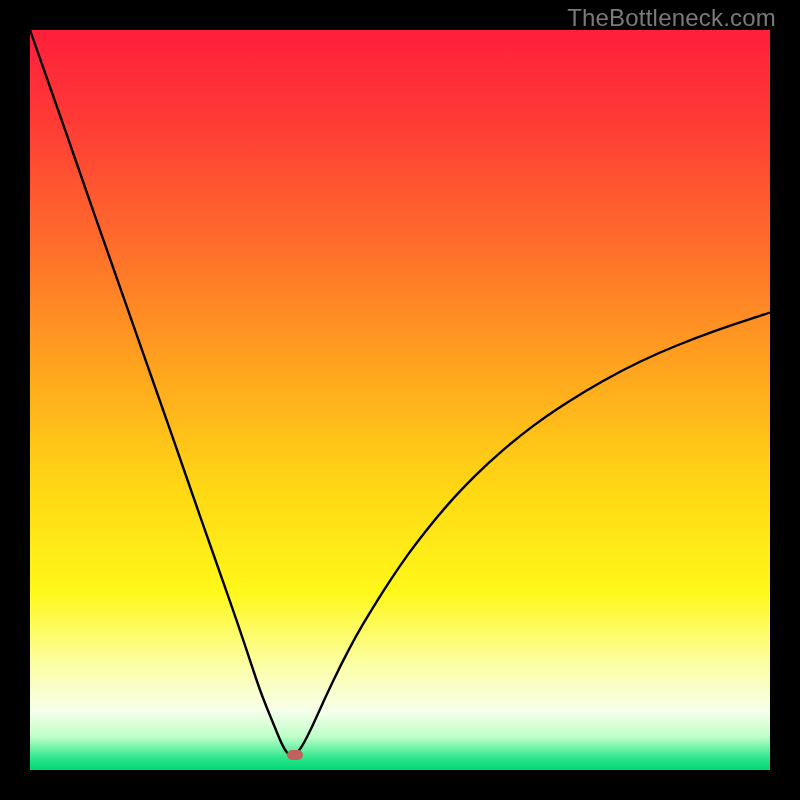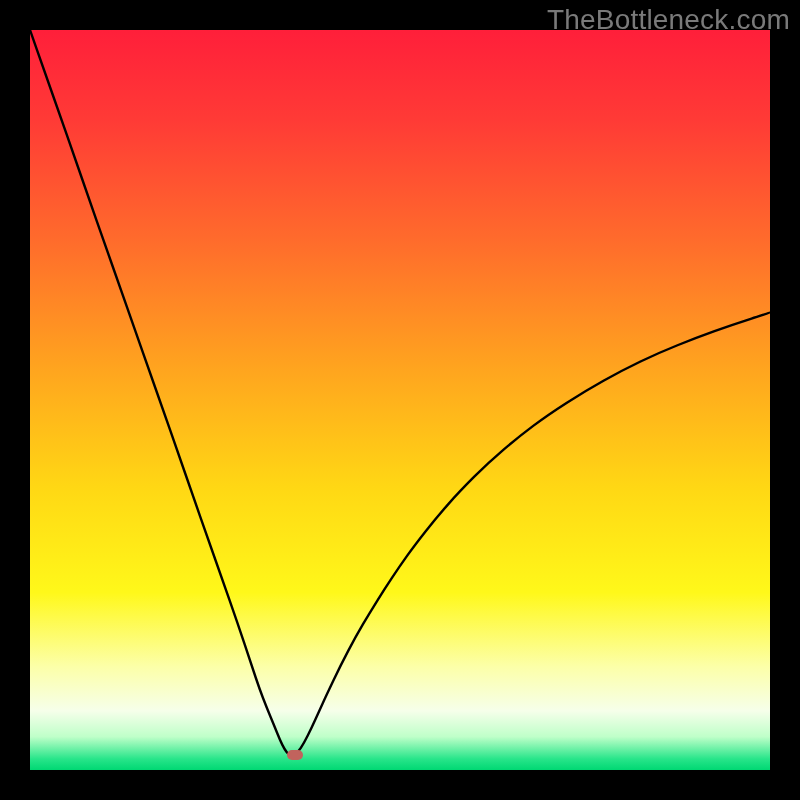--- a/index.html
+++ b/index.html
@@ -28,23 +28,23 @@
     position: absolute;
     inset: 0;
   }
   .curve-svg {
     position: absolute;
     inset: 0;
   }
   .watermark {
     position: absolute;
     top: 4px;
-    right: 10px;
+    right: 24px;
     color: #7a7a7a;
-    font-size: 28px;
+    font-size: 24px;
     font-weight: 500;
     letter-spacing: 0.2px;
     user-select: none;
   }
   .marker {
     position: absolute;
     width: 16px;
     height: 10px;
     border-radius: 5px;
     transform: translate(-50%, -50%);

